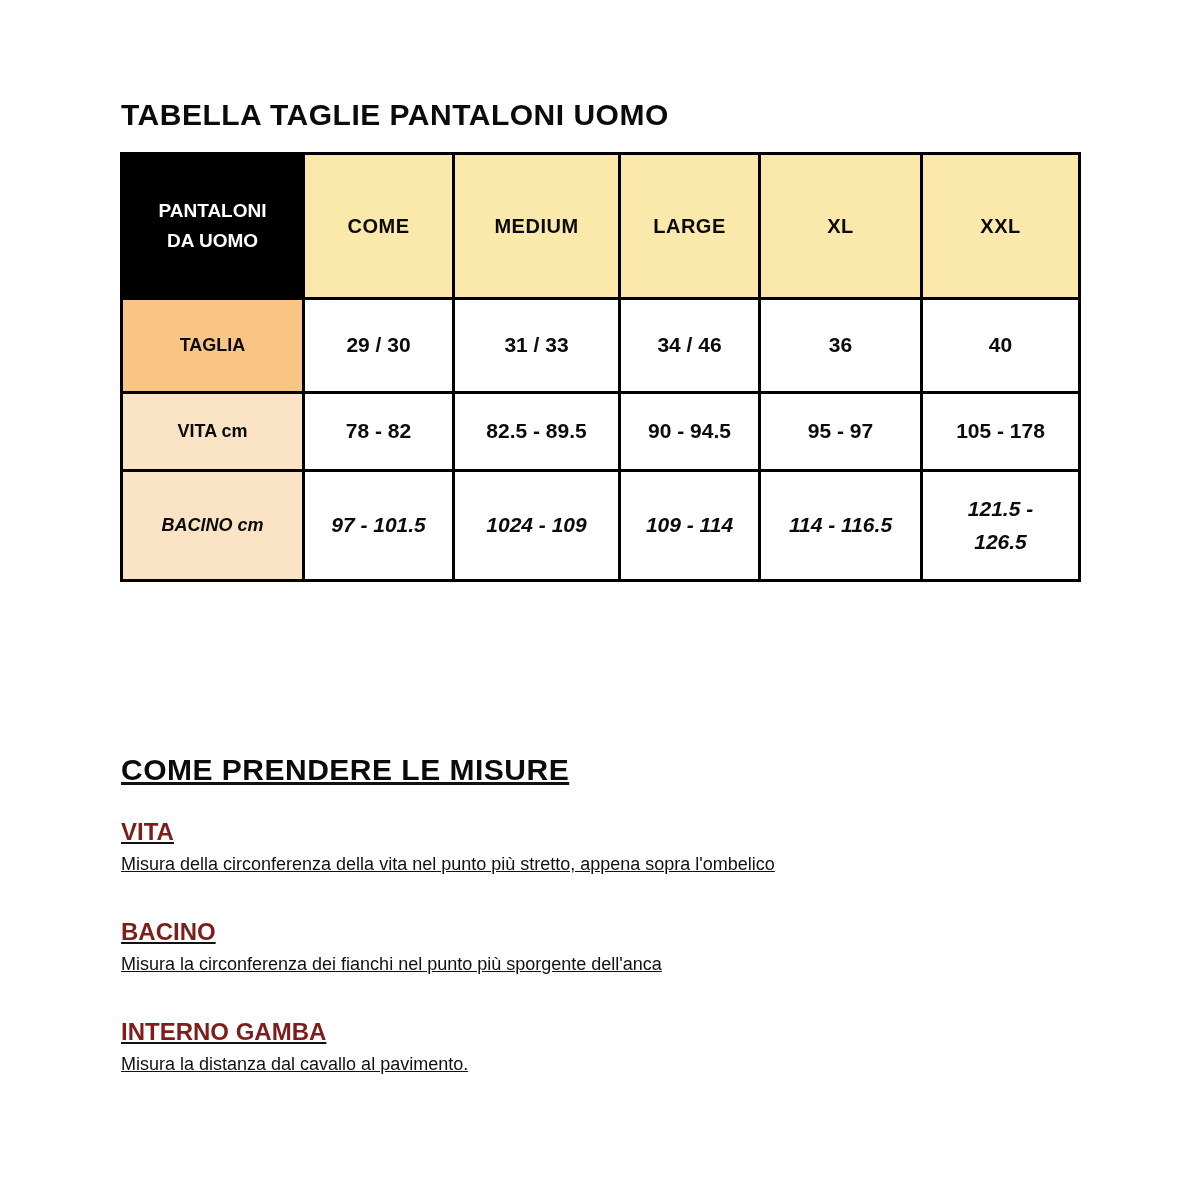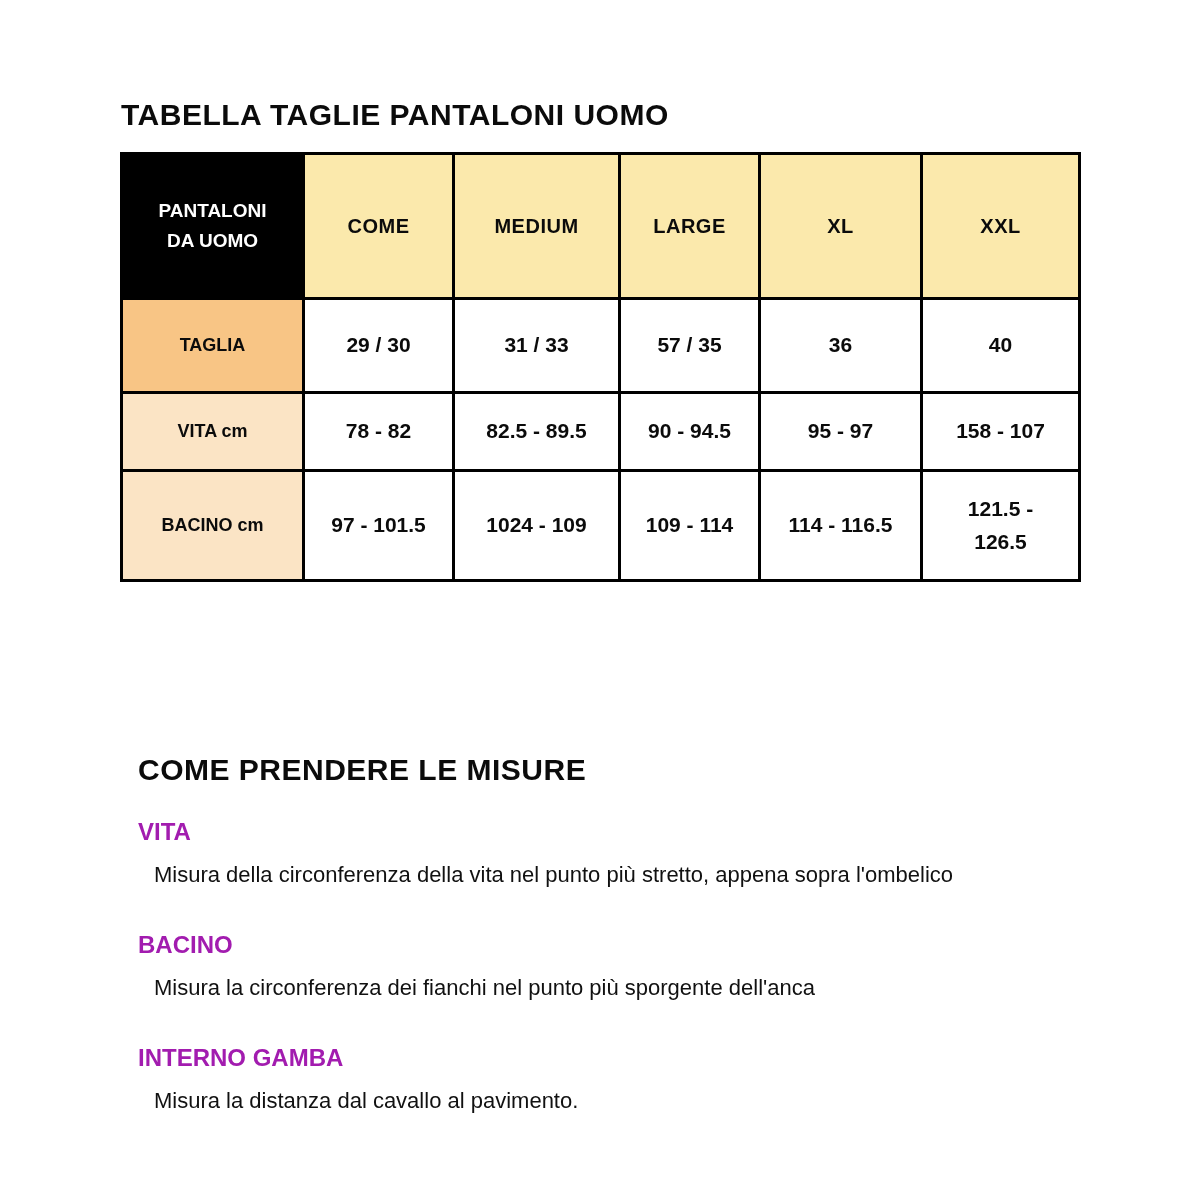--- a/index.html
+++ b/index.html
@@ -47,21 +47,21 @@
   .size-table th, .size-table td {
     border: 3px solid var(--border, #000);
     text-align: center;
     vertical-align: middle;
     font-weight: bold;
     background: #ffffff;
   }
   .size-table thead tr { height: 145px; }
   .size-table tbody tr:nth-child(1) { height: 94px; }
   .size-table tbody tr:nth-child(2) { height: 78px; }
-  .size-table tbody tr:nth-child(3) { height: 110px; }
+  .size-table tbody tr:nth-child(3) { height: 110px; font-style: italic; }
   .size-table tbody tr:nth-child(4) { height: 114px; }
 
   .size-table th.corner {
     background: var(--header-bg, #000);
     color: var(--header-text, #fff);
     font-size: 19px;
     line-height: 1.6;
     padding: 0 20px;
   }
   .size-table th.colhead {
@@ -80,41 +80,42 @@
   .size-table th.rowlabel.peach  { background: var(--measure-label-bg, #fbe4c5); }
   .size-table td.val {
     font-size: 21px;
     line-height: 1.55;
     padding: 8px 18px;
     color: #0b0b0b;
   }
 
   .guide {
     position: absolute;
-    left: 138px;
+    left: 121px;
     top: 753px;
     width: 990px;
+    text-decoration: underline;
   }
   .guide-heading {
     margin: 0 0 31px 0;
     font-size: 30px;
     font-weight: bold;
     letter-spacing: 0.5px;
     color: #0b0b0b;
   }
   .guide-item { margin-bottom: 43px; }
   .guide-term {
     margin: 0 0 8px 0;
     font-size: 24px;
     font-weight: bold;
-    color: #a21caf;
+    color: #7f1d1d;
   }
   .guide-desc {
-    margin: 16px;
-    font-size: 22px;
+    margin: 0;
+    font-size: 18px;
     font-weight: normal;
     color: #111111;
   }
 </style>
 </head>
 <body>
 
 <div class="page">
 
   <h1 class="page-title">TABELLA TAGLIE PANTALONI UOMO</h1>
@@ -136,31 +137,31 @@
           <th class="colhead">LARGE</th>
           <th class="colhead">XL</th>
           <th class="colhead">XXL</th>
         </tr>
     </thead>
     <tbody id="size-body">
         <tr>
           <th class="rowlabel orange">TAGLIA</th>
           <td class="val">29 / 30</td>
           <td class="val">31 / 33</td>
-          <td class="val">57 / 35</td>
+          <td class="val">34 / 46</td>
           <td class="val">36</td>
           <td class="val">40</td>
         </tr>
         <tr>
           <th class="rowlabel peach">VITA cm</th>
           <td class="val">78 - 82</td>
           <td class="val">82.5 - 89.5</td>
           <td class="val">90 - 94.5</td>
           <td class="val">95 - 97</td>
-          <td class="val">158 - 107</td>
+          <td class="val">105 - 178</td>
         </tr>
         <tr>
           <th class="rowlabel peach">BACINO cm</th>
           <td class="val">97 - 101.5</td>
           <td class="val">1024 - 109</td>
           <td class="val">109 - 114</td>
           <td class="val">114 - 116.5</td>
           <td class="val">121.5 - 126.5</td>
         </tr>
       </tbody>

